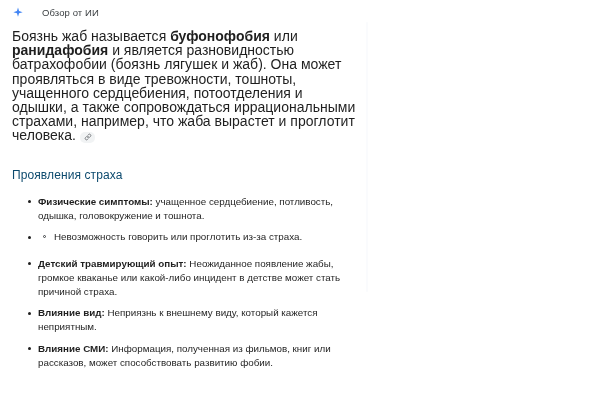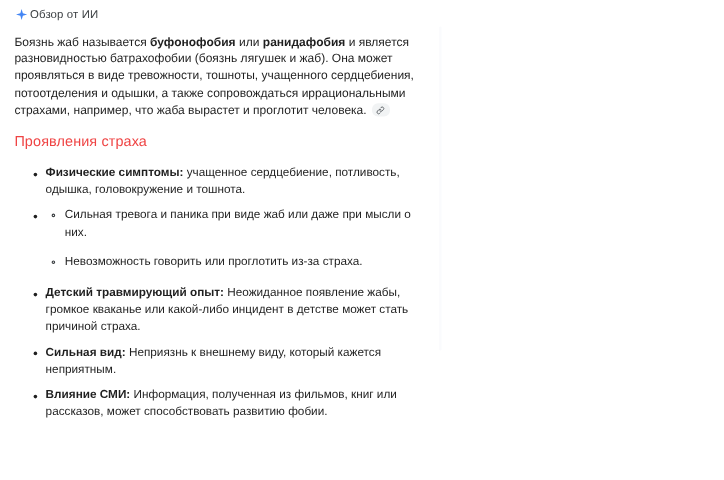--- a/index.html
+++ b/index.html
@@ -40,55 +40,55 @@
     top: 0;
     width: 366px;
     padding: 6px 10px 0 8px;
     box-sizing: border-box;
   }
 
   
   .ai-header {
     display: flex;
     align-items: center;
-    gap: 1px;
+    gap: 18px;
     padding-left: 4px;
     margin-bottom: 9px;
     height: 14px;
   }
   .sparkle-icon {
     width: 12px;
     height: 12px;
     flex: 0 0 12px;
     display: block;
   }
   .ai-header-label {
     font-size: 9.5px;
     line-height: 12px;
     color: #3c4043;
     letter-spacing: 0.1px;
   }
 
   
   .intro-para {
-    font-size: 10px;
+    font-size: 14px;
     line-height: 14.2px;
     color: #1f1f1f;
     margin: 0 0 6px 0;
     padding-left: 4px;
     letter-spacing: 0.01px;
   }
   .intro-para b { font-weight: bold; }
 
   h2.section-heading {
     font-size: 12px;
     line-height: 16px;
     font-weight: normal;
-    color: #ef4444;
-    margin: 10px 0 7px 4px;
+    color: #0c4a6e;
+    margin: 24px 0 7px 4px;
     letter-spacing: 0.1px;
   }
 
   ul.bullets {
     list-style: none;
     margin: 12px;
     padding: 0;
   }
   ul.bullets > li {
     position: relative;
@@ -185,29 +185,28 @@
           </svg>
         </span></p>
 
     <h2 class="section-heading">Проявления страха</h2>
 
     <ul class="bullets">
       <li><b>Физические симптомы:</b><span> учащенное сердцебиение, потливость, одышка, головокружение и тошнота.</span></li>
 
       <li>
         <ul class="subbullets">
-          <li><span>Сильная тревога и паника при виде жаб или даже при мысли о них.</span></li>
           <li><span>Невозможность говорить или проглотить из-за страха.</span></li>
         </ul>
       </li>
     </ul>
 
 
     <ul class="bullets">
       <li><b>Детский травмирующий опыт:</b><span> Неожиданное появление жабы, громкое кваканье или какой-либо инцидент в детстве может стать причиной страха.</span></li>
-      <li><b>Сильная вид:</b><span> Неприязнь к внешнему виду, который кажется неприятным.</span></li>
+      <li><b>Влияние вид:</b><span> Неприязнь к внешнему виду, который кажется неприятным.</span></li>
       <li><b>Влияние СМИ:</b><span> Информация, полученная из фильмов, книг или рассказов, может способствовать развитию фобии.</span></li>
     </ul>
 
   </div>
 
   <div class="bottom-fade"></div>
 </div>
 
 </body></html>

